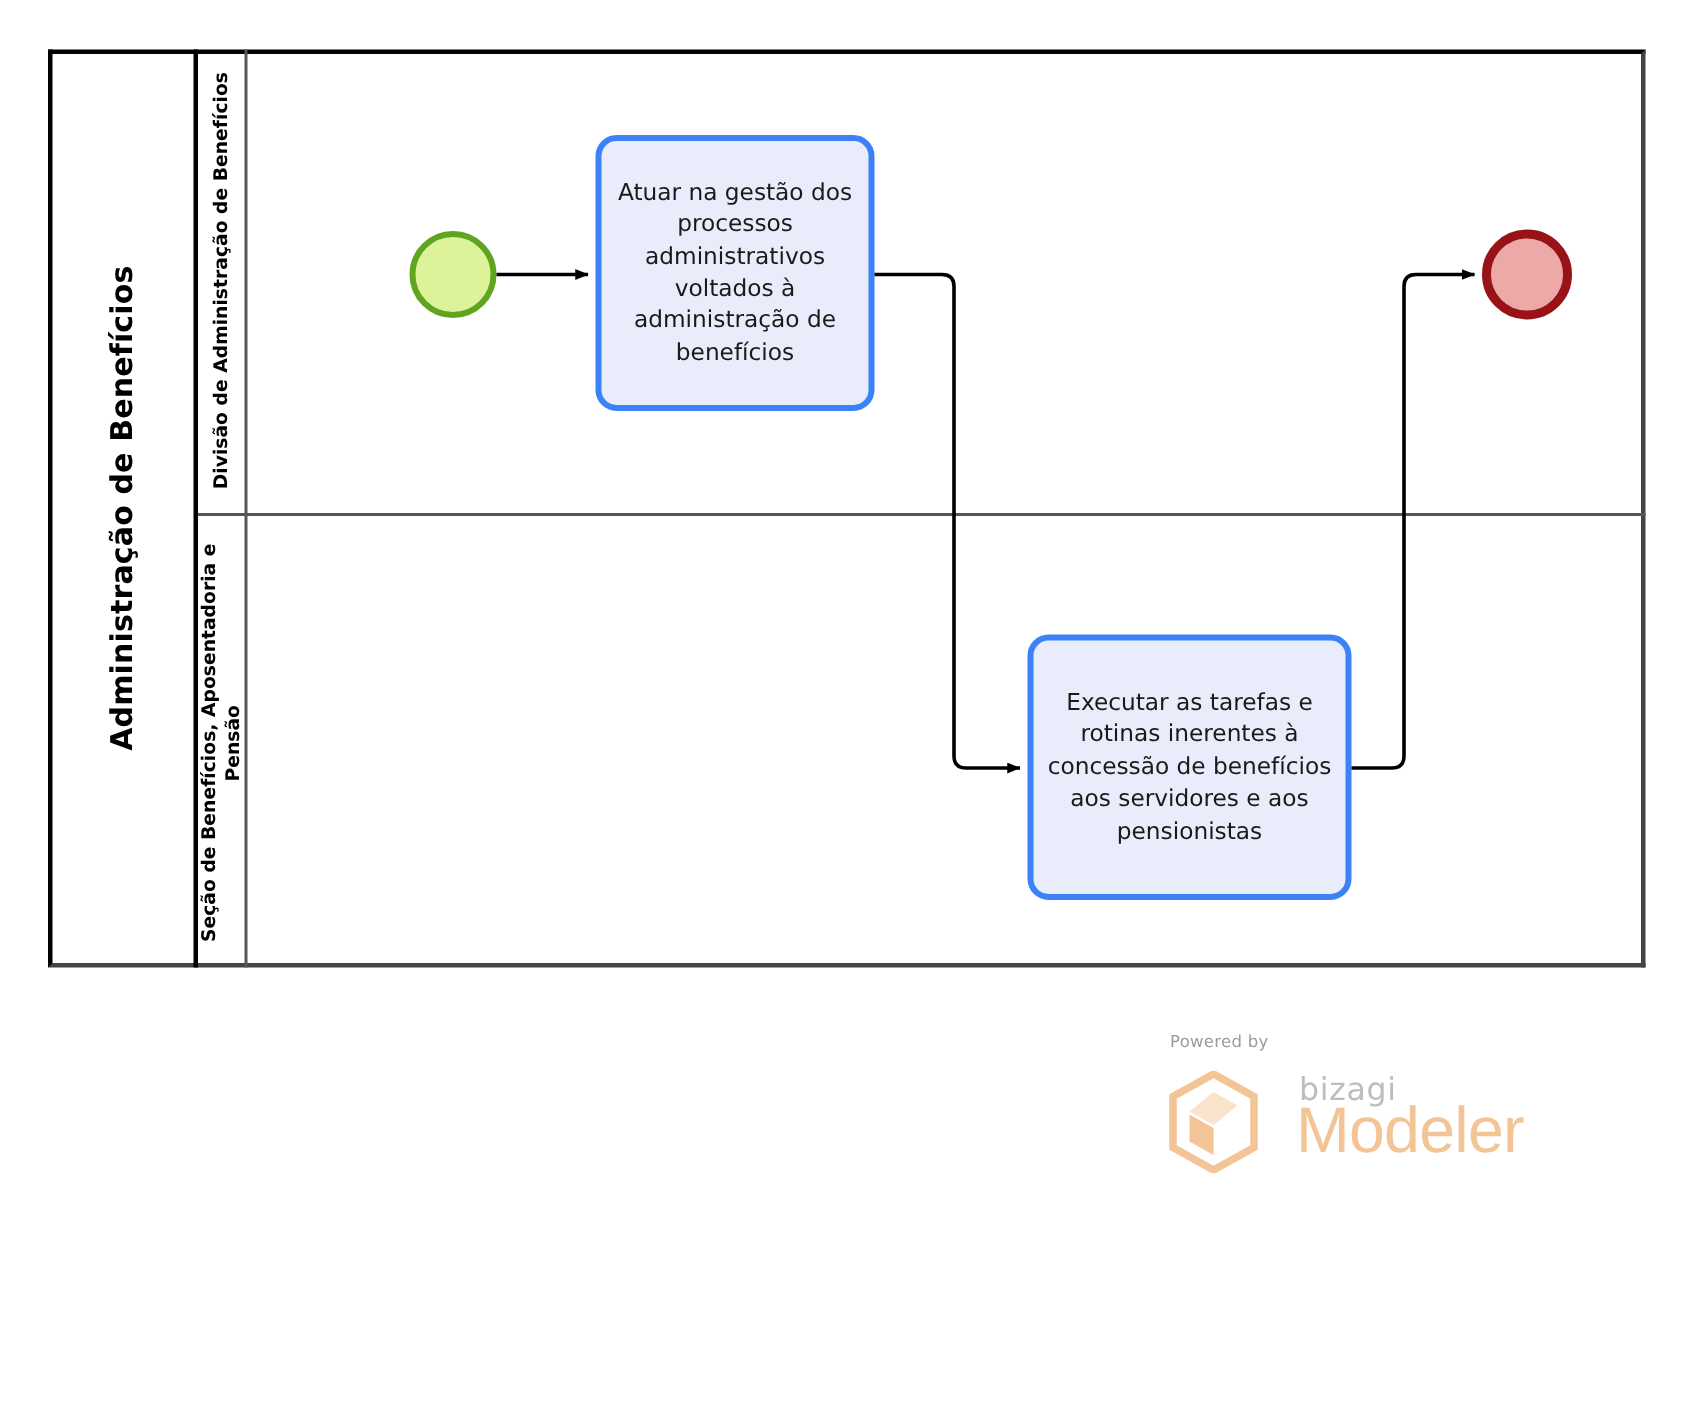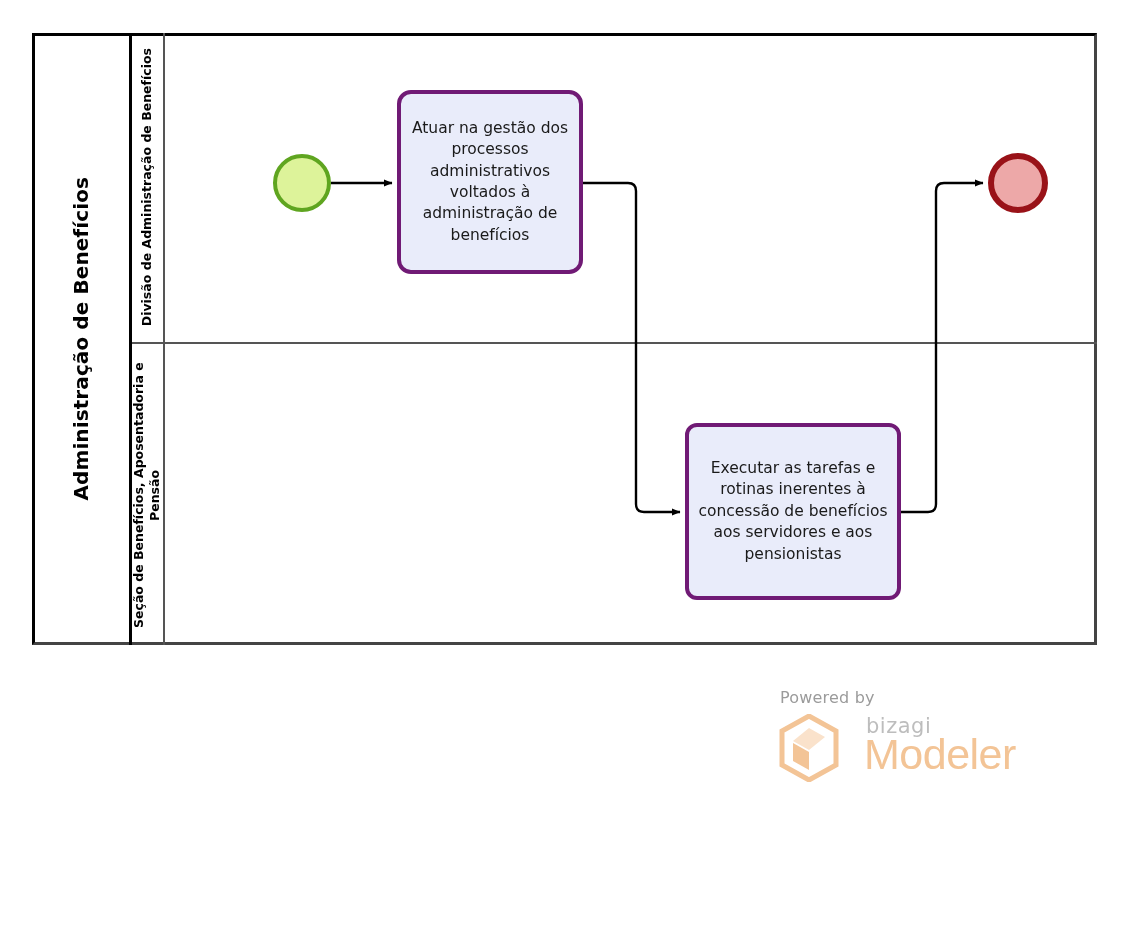--- a/index.html
+++ b/index.html
@@ -124,21 +124,21 @@
     height: 60px;
     background: #eda8a8;
     border: 6px solid #991218;
   }
 
   
   .task {
     position: absolute;
     box-sizing: border-box;
     background: #e9ecfa;
-    border: 4px solid #701a75;
+    border: 4px solid #3b82f6;
     border-radius: 14px;
     display: flex;
     align-items: center;
     justify-content: center;
     padding: 6px 8px;
   }
   .task-label {
     font-size: 15.5px;
     line-height: 1.38;
     color: #1a1a1a;
@@ -149,21 +149,20 @@
     left: 397px;
     top: 90px;
     width: 186px;
     height: 184px;
   }
   .task-2 {
     left: 685px;
     top: 423px;
     width: 216px;
     height: 177px;
-    border-radius: 12px;
   }
 
   
   #connector-layer {
     position: absolute;
     left: 0; top: 0;
     width: 1128px;
     height: 940px;
     pointer-events: none;
   }
@@ -173,21 +172,21 @@
     position: absolute;
     left: 778px;
     top: 688px;
     width: 250px;
     height: 100px;
   }
   .wm-powered {
     position: absolute;
     left: 2px;
     top: 0px;
-    font-size: 16px;
+    font-size: 11px;
     color: #9b9b9b;
     font-family: "DejaVu Sans", sans-serif;
     letter-spacing: 0.2px;
   }
   .wm-hex {
     position: absolute;
     left: 0px;
     top: 26px;
     width: 62px;
     height: 68px;

